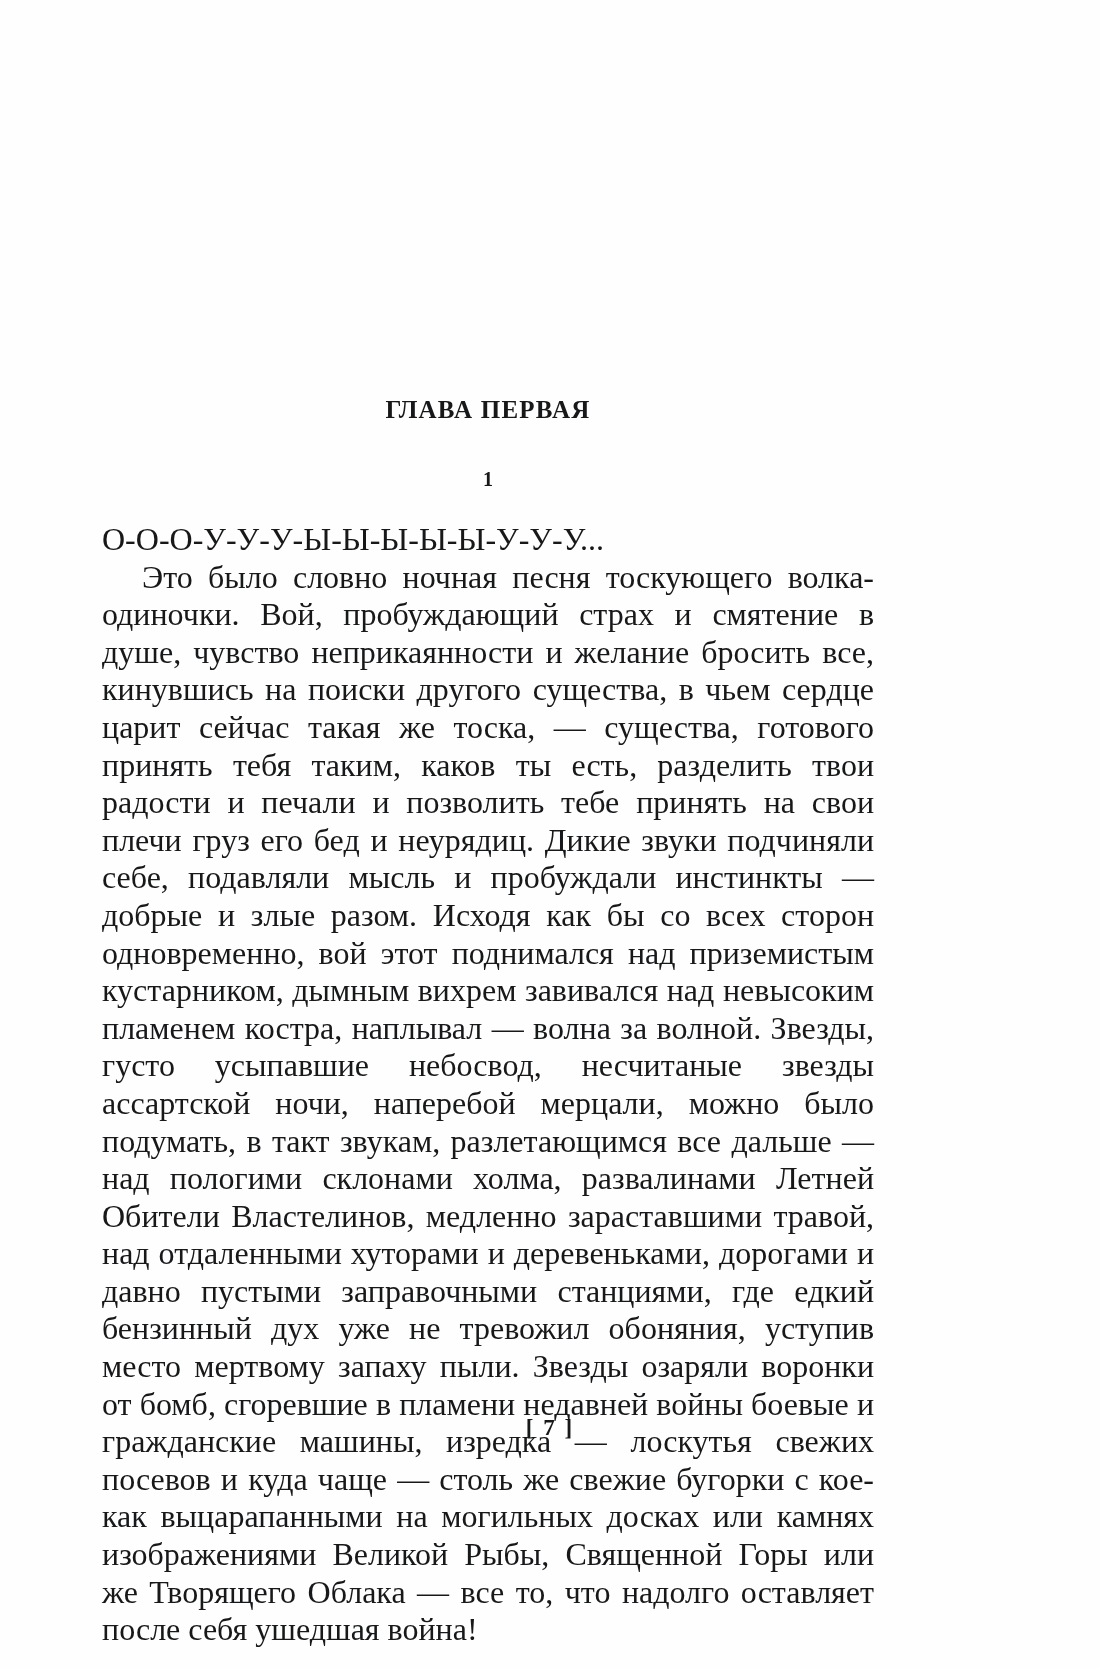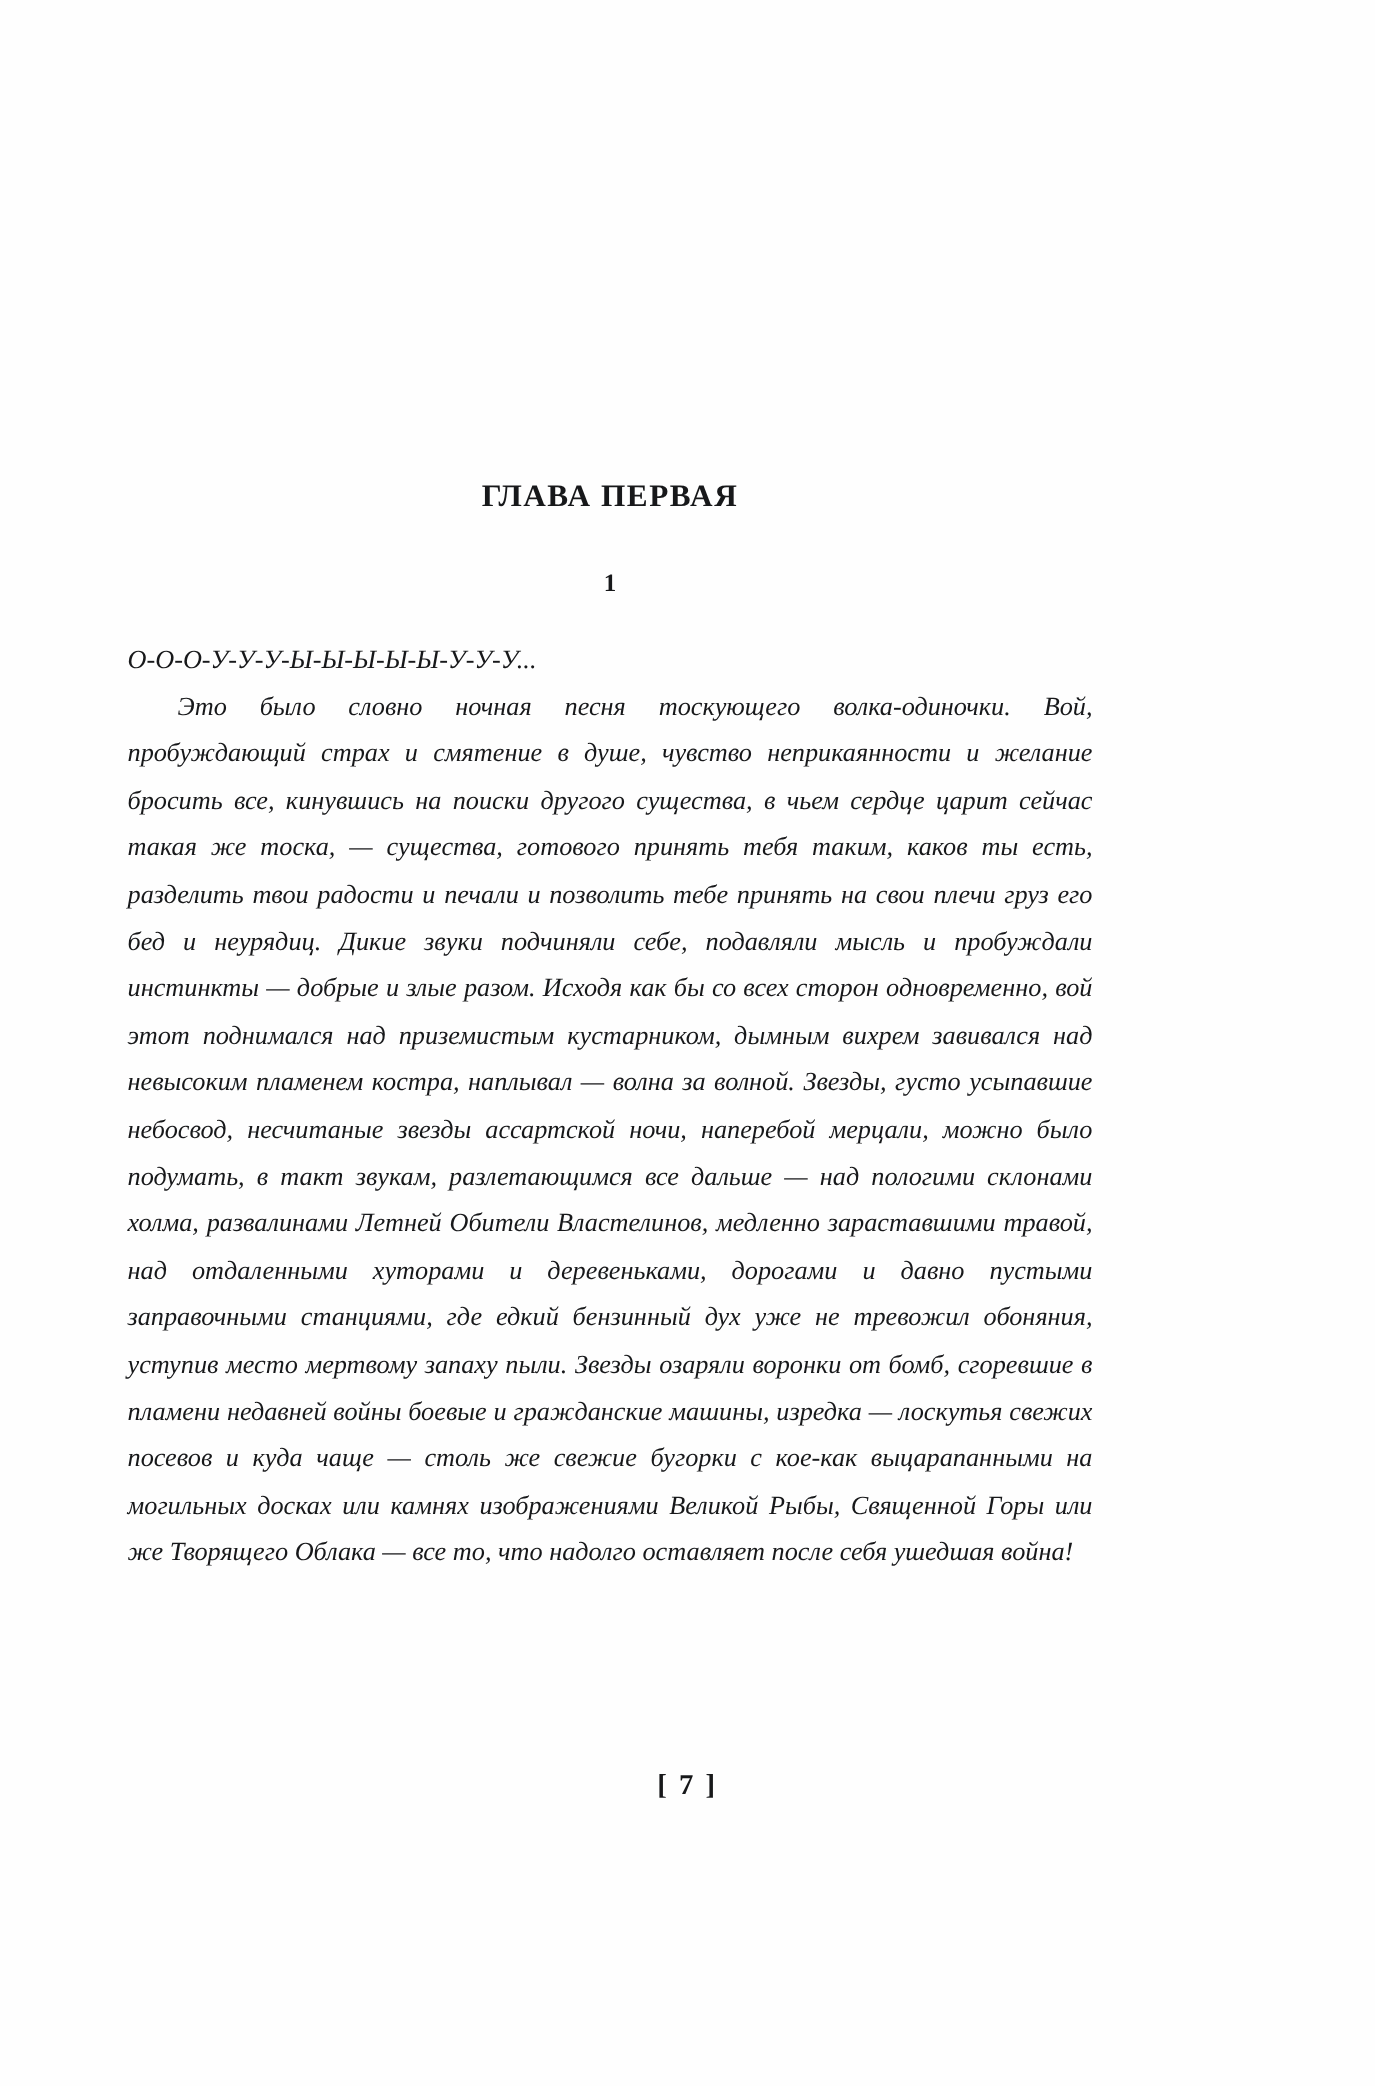--- a/index.html
+++ b/index.html
@@ -17,44 +17,43 @@
   .page {
     position: relative;
     width: 1100px;
     height: 1669px;
     background: #fefefe;
     box-sizing: border-box;
   }
   .text-block {
     position: absolute;
     left: 102px;
-    top: 384px;
+    top: 396px;
     width: 772px;
   }
   .chapter-title {
     text-align: center;
     font-weight: bold;
     font-size: 25px;
     letter-spacing: 1.2px;
     margin: 0 0 44px 0;
   }
   .section-number {
     text-align: center;
     font-weight: bold;
     font-size: 20px;
     margin: 0 0 30px 0;
   }
   .body-text {
-    font-size: 21px;
+    font-size: 32px;
     line-height: 37.6px;
     text-align: justify;
     text-justify: inter-word;
     hyphens: manual;
     margin: 0;
-    font-style: italic;
   }
   .body-text p {
     margin: 0;
     text-indent: 40px;
   }
   .body-text p.noindent {
     text-indent: 0;
   }
   .folio {
     position: absolute;

